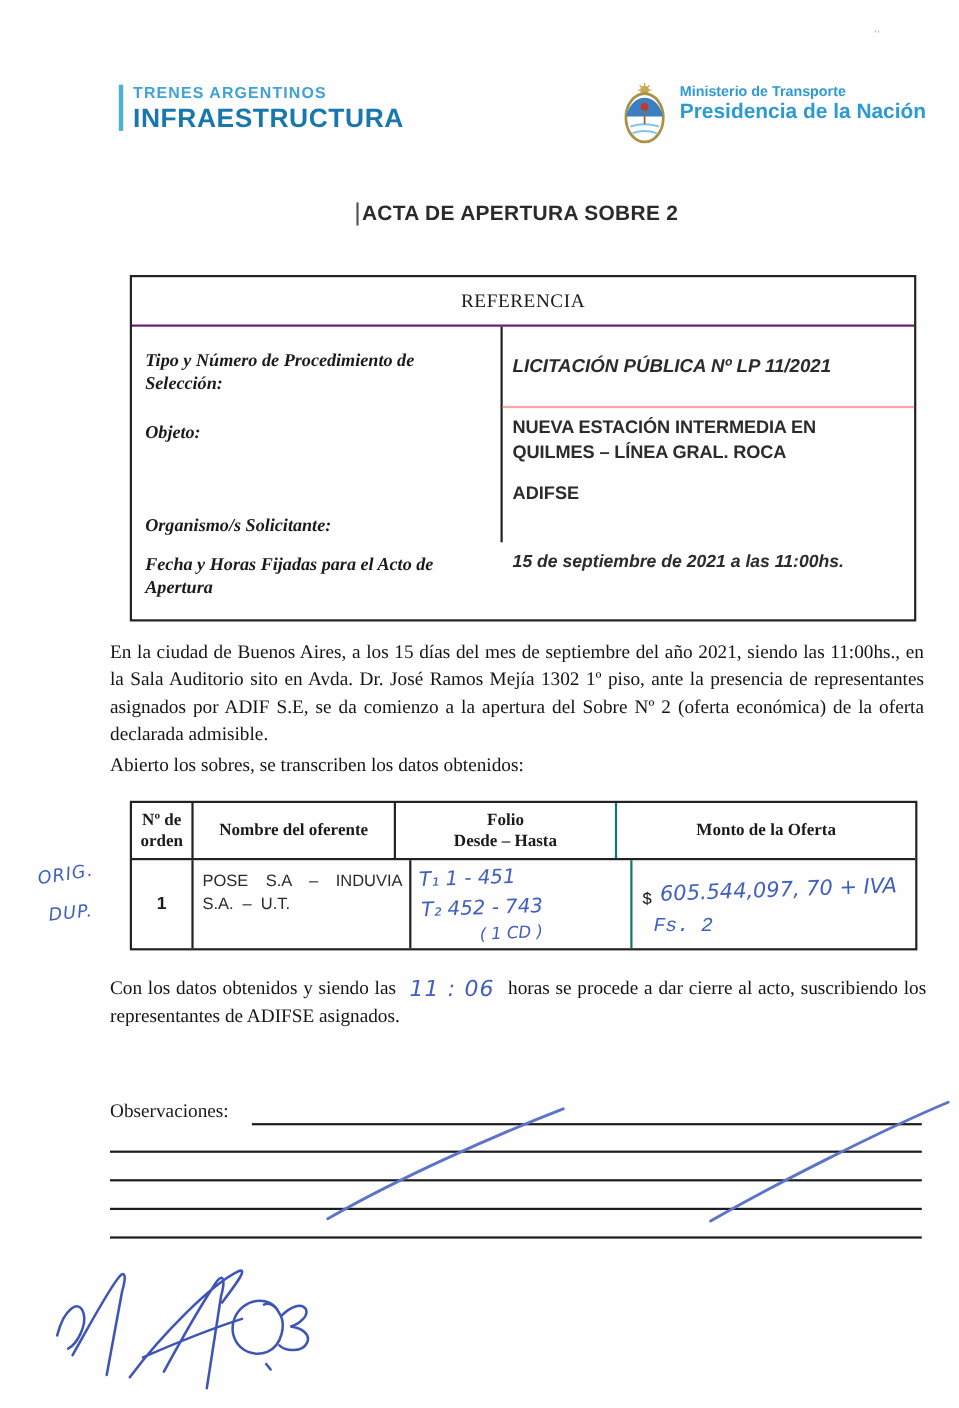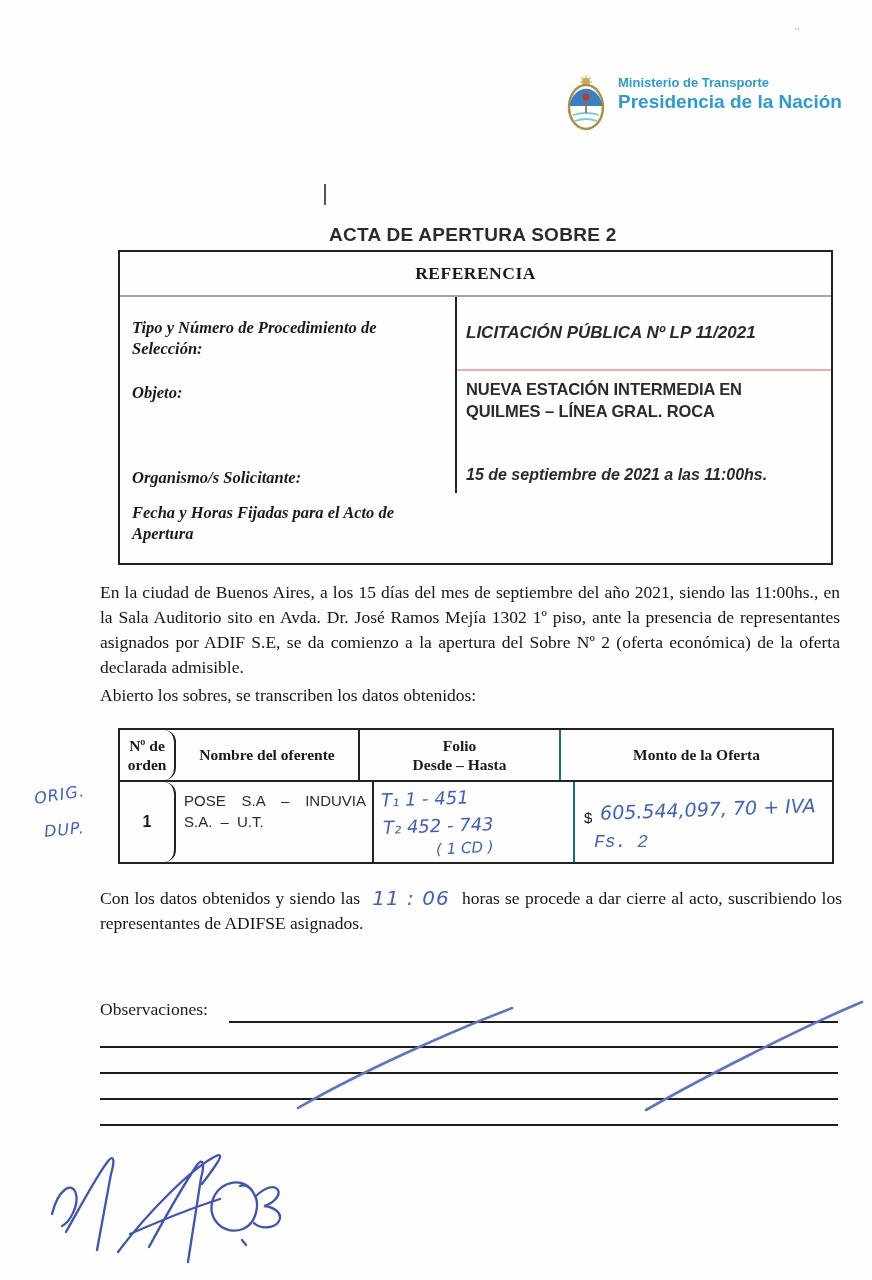--- a/index.html
+++ b/index.html
@@ -9,43 +9,43 @@
     font-family:"Liberation Serif",serif;color:#1a1a1a;
   }
   .abs{position:absolute;}
   
   .brand-bar{width:4px;height:42px;background:#49b1da;}
   .brand-l1{font-family:"Liberation Sans",sans-serif;font-weight:bold;font-size:14.5px;letter-spacing:1px;color:#3fa3d7;}
   .brand-l2{font-family:"Liberation Sans",sans-serif;font-weight:bold;font-size:24px;letter-spacing:.5px;color:#1878ae;margin-top:1px;}
   .min-l1{font-family:"Liberation Sans",sans-serif;font-weight:bold;font-size:13px;color:#2d9ad2;}
   .min-l2{font-family:"Liberation Sans",sans-serif;font-weight:bold;font-size:19px;color:#2d9ad2;margin-top:1px;}
   
-  .doc-title{font-family:"Liberation Sans",sans-serif;font-weight:bold;font-size:19px;color:#2b2b2b;letter-spacing:.3px;margin-top:40px;}
+  .doc-title{font-family:"Liberation Sans",sans-serif;font-weight:bold;font-size:19px;color:#2b2b2b;letter-spacing:.3px;}
   .cursor-artifact{width:1.5px;height:21px;background:#555;}
   
   .ref-table{width:711px;height:311px;border:2px solid #222;}
-  .ref-head{height:43px;border-bottom:2px solid #a3a3a3;display:flex;align-items:center;justify-content:center;
-            font-weight:bold;font-size:17.5px;letter-spacing:.5px;}
+  .ref-head{height:43px;border-bottom:2px solid #701a75;display:flex;align-items:center;justify-content:center;
+            font-weight:normal;font-size:17.5px;letter-spacing:.5px;}
   .ref-body{display:flex;height:196px;}
   .ref-left{width:335px;border-right:2px solid #222;position:relative;}
   .ref-right{flex:1;position:relative;}
   .ref-label{position:absolute;left:12px;width:310px;font-weight:bold;font-style:italic;font-size:16.5px;line-height:1.3;}
   .ref-sub1{height:72px;border-bottom:2px solid #fca5a5;display:flex;align-items:center;padding-left:9px;
             font-family:"Liberation Sans",sans-serif;font-weight:bold;font-style:italic;font-size:17px;color:#2b2b2b;}
   .ref-sub2{position:relative;padding:7px 10px 0 9px;font-family:"Liberation Sans",sans-serif;color:#2b2b2b;}
   .ref-objeto{font-weight:bold;font-size:16.5px;line-height:1.35;letter-spacing:-.1px;}
   .ref-adifse{font-weight:bold;font-size:16.5px;margin-top:17px;}
   .ref-fecha{font-weight:bold;font-style:italic;font-size:16px;margin-top:43px;}
   
   .para{font-size:17.5px;line-height:25px;text-align:justify;color:#151515;}
   
   .offer-table{width:712px;border:2px solid #222;}
   .ot-row{display:flex;}
   .ot-head{height:50px;border-bottom:2px solid #222;}
-  .ot-c1{width:54px;border-right:2px solid #222;border-radius:12px;}
+  .ot-c1{width:54px;border-right:2px solid #222;}
   .ot-c2{width:182px;border-right:2px solid #222;}
   .ot-c3{width:199px;border-right:2px solid #0f766e;}
   .ot-c4{flex:1;}
   .ot-hcell{display:flex;flex-direction:column;align-items:center;justify-content:center;
             font-weight:bold;font-size:15.5px;line-height:1.25;text-align:center;}
   .ot-body{height:80px;}
   .ot-order{display:flex;align-items:center;justify-content:center;
             font-family:"Liberation Sans",sans-serif;font-weight:bold;font-size:16px;}
   .ot-name{padding:8px 6px 0 8px;font-family:"Liberation Sans",sans-serif;font-size:15px;line-height:1.4;
            text-align:justify;word-spacing:4px;color:#2b2b2b;}
@@ -66,20 +66,29 @@
   .corner-mark{font-size:9px;color:#999;letter-spacing:1px;}
   svg.overlay{position:absolute;left:0;top:0;pointer-events:none;}
 </style>
 </head>
 <body>
 
 <div class="page">
 
   <div class="abs corner-mark" style="left:795px;top:26px;">''</div>
 
+  <div class="abs" style="left:108px;top:77px;">
+    <div style="display:flex;">
+      <div class="brand-bar"></div>
+      <div style="margin-left:9px;">
+        <div class="brand-l1">TRENES ARGENTINOS</div>
+        <div class="brand-l2">INFRAESTRUCTURA</div>
+      </div>
+    </div>
+  </div>
 
   <div class="abs" style="left:563px;top:75px;display:flex;align-items:flex-start;">
     <span>
       <svg width="46" height="60" viewBox="0 0 46 60">
         <circle cx="23" cy="7" r="4" fill="#c9a94f"></circle>
         <g stroke="#c9a94f" stroke-width="1.2">
           <line x1="23" y1="0.5" x2="23" y2="3"></line>
             <line x1="17" y1="7" x2="19.5" y2="7"></line>
           <line x1="26.5" y1="7" x2="29" y2="7"></line>
             <line x1="18.5" y1="2.5" x2="20.5" y2="4.5"></line>
@@ -108,20 +117,21 @@
       <div class="ref-left">
         <div class="ref-label" style="top:20px;">Tipo y Número de Procedimiento de Selección:</div>
         <div class="ref-label" style="top:85px;">Objeto:</div>
         <div class="ref-label" style="top:170px;">Organismo/s Solicitante:</div>
         <div class="ref-label" style="top:205px;">Fecha y Horas Fijadas  para el Acto de Apertura</div>
       </div>
       <div class="ref-right">
         <div class="ref-sub1">LICITACIÓN PÚBLICA Nº LP 11/2021</div>
         <div class="ref-sub2">
           <div class="ref-objeto" style="width:330px;">NUEVA ESTACIÓN INTERMEDIA EN QUILMES – LÍNEA GRAL. ROCA</div>
+          <div class="ref-adifse">ADIFSE</div>
           <div class="ref-fecha">15 de septiembre de 2021 a las 11:00hs.</div>
         </div>
       </div>
     </div>
   </div>
 
   <div class="abs para" style="left:100px;top:580px;width:740px;">En la ciudad de Buenos Aires, a los 15 días del mes de septiembre del año 2021, siendo las 11:00hs., en la Sala Auditorio sito en Avda. Dr. José Ramos Mejía 1302 1º piso, ante la presencia de representantes asignados por ADIF S.E, se da comienzo a la apertura del Sobre Nº 2 (oferta económica) de la oferta declarada admisible.</div>
 
   <div class="abs para" style="left:100px;top:683px;width:740px;">Abierto los sobres, se transcriben los datos obtenidos:</div>
 

